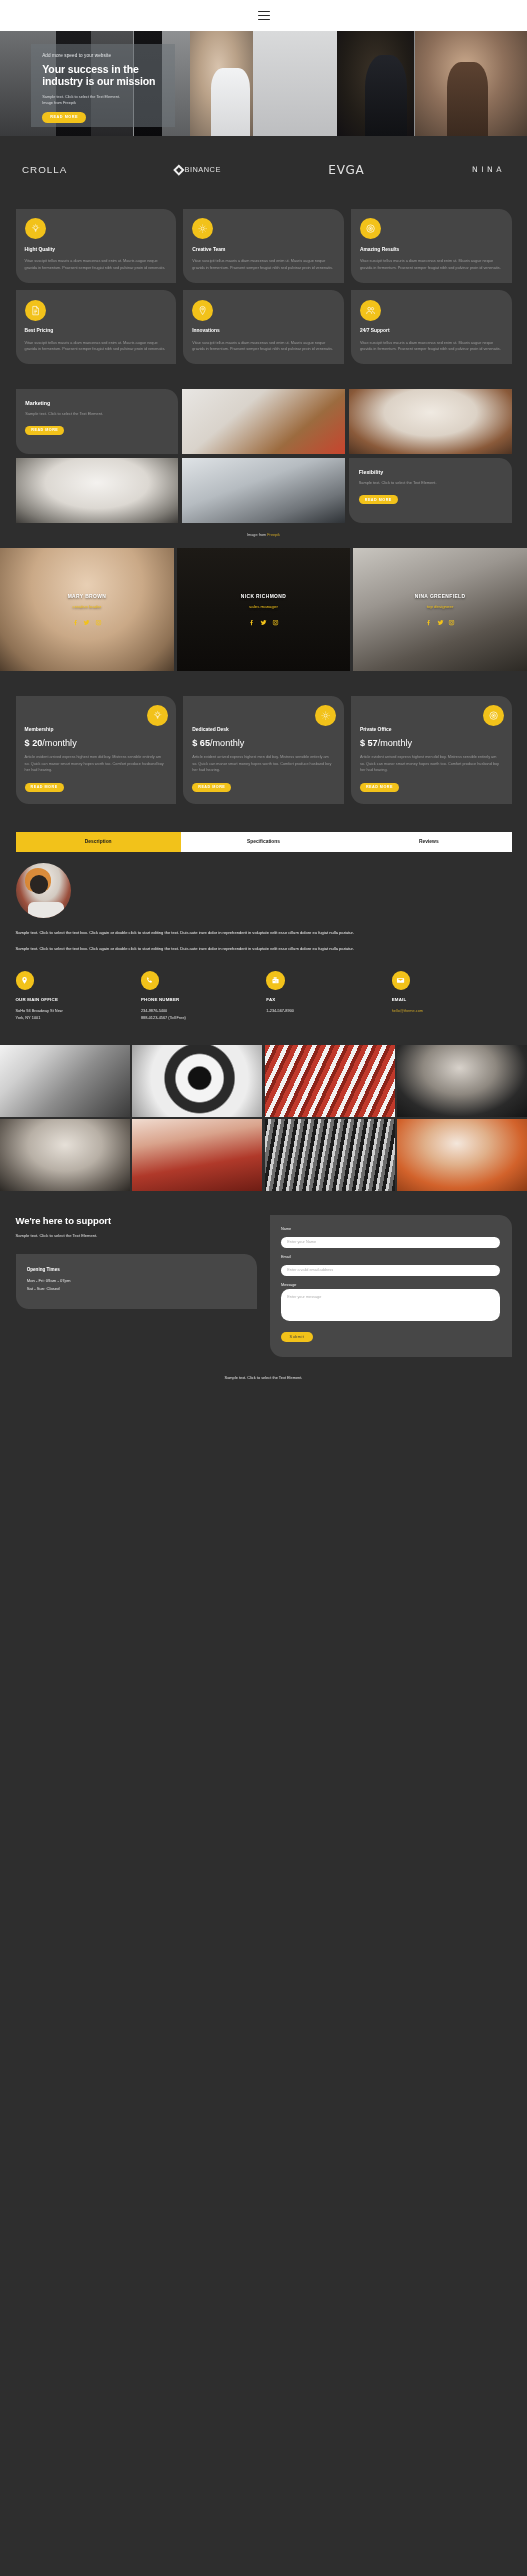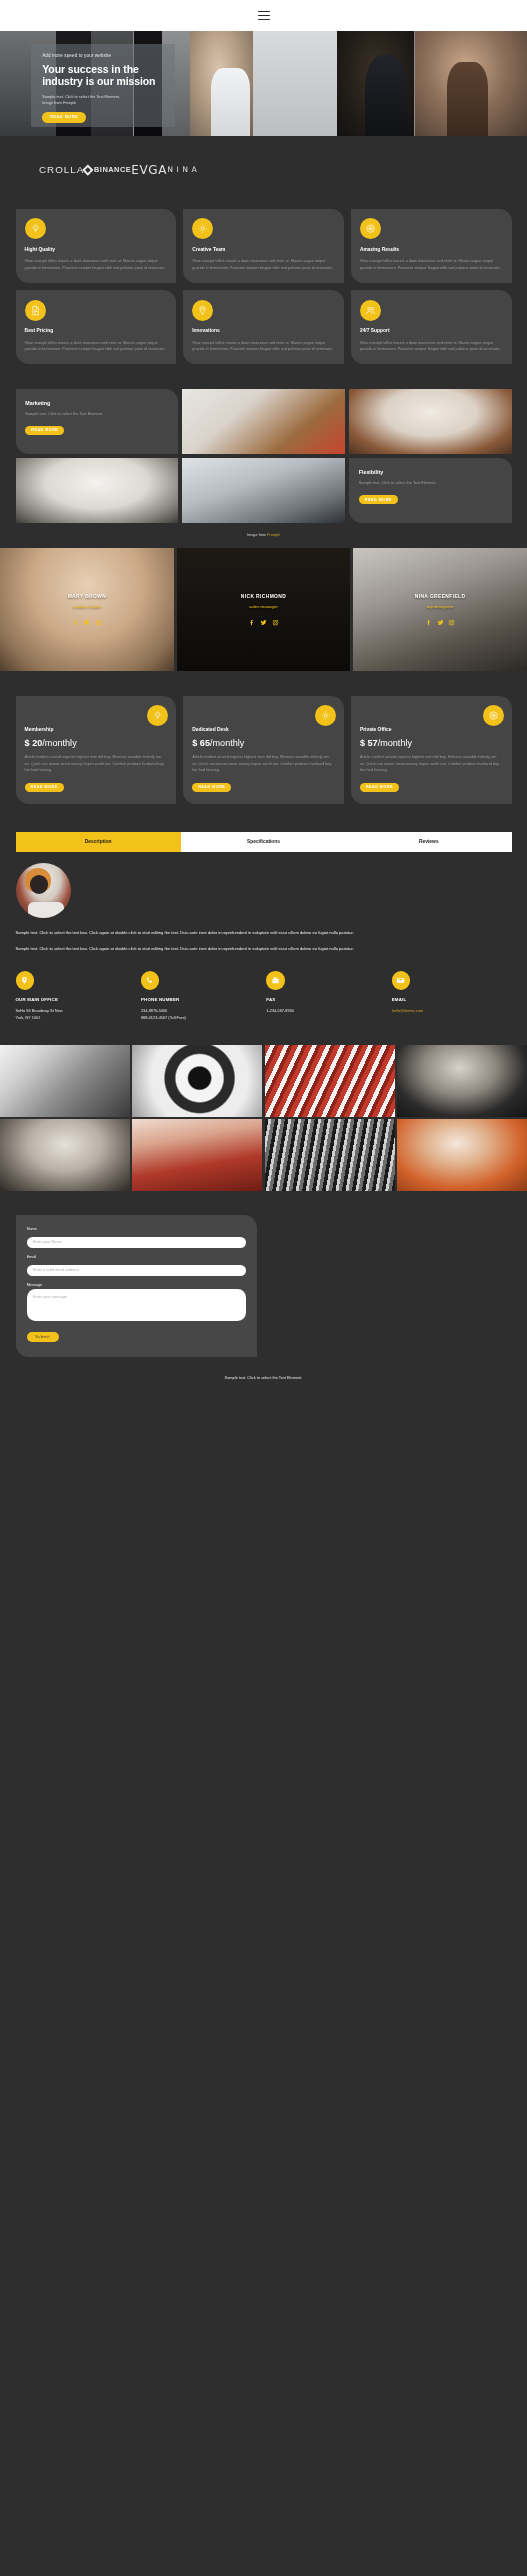--- a/index.html
+++ b/index.html
@@ -36,24 +36,24 @@
   .btn-yellow {
     display: inline-flex; align-items: center; justify-content: center;
     background: #f2c21a; color: #ffffff; font-weight: bold;
     border-radius: 70px; border: none; cursor: pointer;
     letter-spacing: 0.5px;
   }
   .hero-btn { width: 44px; height: 10.5px; font-size: 3.8px; margin-top: 6.3px; }
 
   
   .logos { background: #2e2e2e; height: 67px; display: flex; align-items: center; }
-  .logo-row { display: flex; width: 100%; padding: 0 39px; align-items: center; justify-content: flex-start; }
+  .logo-row { display: flex; width: 100%; padding: 0 22px; align-items: center; justify-content: space-between; }
   .logo { color: #f1f1f1; opacity: .92; display: flex; align-items: center; }
   .logo-crolla { font-size: 9.8px; letter-spacing: 1px; font-family: "Liberation Sans", sans-serif; }
-  .logo-binance { font-size: 7.4px; font-weight: bold; letter-spacing: 0.5px; display: flex; align-items: center; gap: 2.1px; }
+  .logo-binance { font-size: 7.4px; font-weight: normal; letter-spacing: 0.5px; display: flex; align-items: center; gap: 2.1px; }
   .bnb-diamond { width: 7.7px; height: 7.7px; background: #fff; transform: rotate(45deg); position: relative; }
   .bnb-diamond::after { content: ""; position: absolute; inset: 2.1px; background: #2e2e2e; }
   .logo-evga { font-size: 12px; letter-spacing: 0.7px; font-family: "DejaVu Sans", sans-serif; }
   .logo-tesla { font-size: 7.7px; letter-spacing: 3.5px; font-family: "DejaVu Sans", sans-serif; }
 
   
   .section { padding: 0 15.5px; }
   .cards-grid { display: grid; grid-template-columns: repeat(3, 1fr); gap: 7px; }
   .card {
     background: #454545; border-radius: 0 12.7px 0 12.7px;
@@ -477,20 +477,29 @@
     <div class="cell" style="background:radial-gradient(ellipse at 48% 32%,#d8d2cb 0%,#8e8880 38%,#2a2a2a 70%,#141414 100%);"></div>
 
     <div class="cell" style="background:radial-gradient(ellipse at 50% 36%,#e6e0d8 0%,#b8b0a6 40%,#6a635b 72%,#2b2824 100%);"></div>
     <div class="cell" style="background:linear-gradient(170deg,#f0dcd0 0%,#d9a38c 30%,#b0392a 62%,#6e1d14 100%);"></div>
     <div class="cell" style="background:repeating-linear-gradient(100deg,#1c1c1c 0 3.5px,#cfcfcf 3.5px 6.3px,#6d6d6d 6.3px 9.8px);"></div>
     <div class="cell" style="background:radial-gradient(ellipse at 46% 34%,#f4e7dc 0%,#e0b08a 32%,#d2622b 66%,#8c3a14 100%);"></div>
   </div>
 
   <div class="section">
     <div class="support">
+      <div>
+        <div class="support-title">We're here to support</div>
+        <div class="support-sub">Sample text. Click to select the Text Element.</div>
+        <div class="hours-card">
+          <div class="hours-title">Opening Times</div>
+          <div class="hours-line">Mon - Fri: 09am - 07pm</div>
+          <div class="hours-line" style="margin-top:1.4px">Sat - Sun: Closed</div>
+        </div>
+      </div>
 
       <div class="form-card">
         <div class="field-group">
           <label class="field-label">Name</label>
           <input class="field" type="text" placeholder="Enter your Name" style="">
         </div>
         <div class="field-group">
           <label class="field-label">Email</label>
           <input class="field" type="email" placeholder="Enter a valid email address" style="">
         </div>

